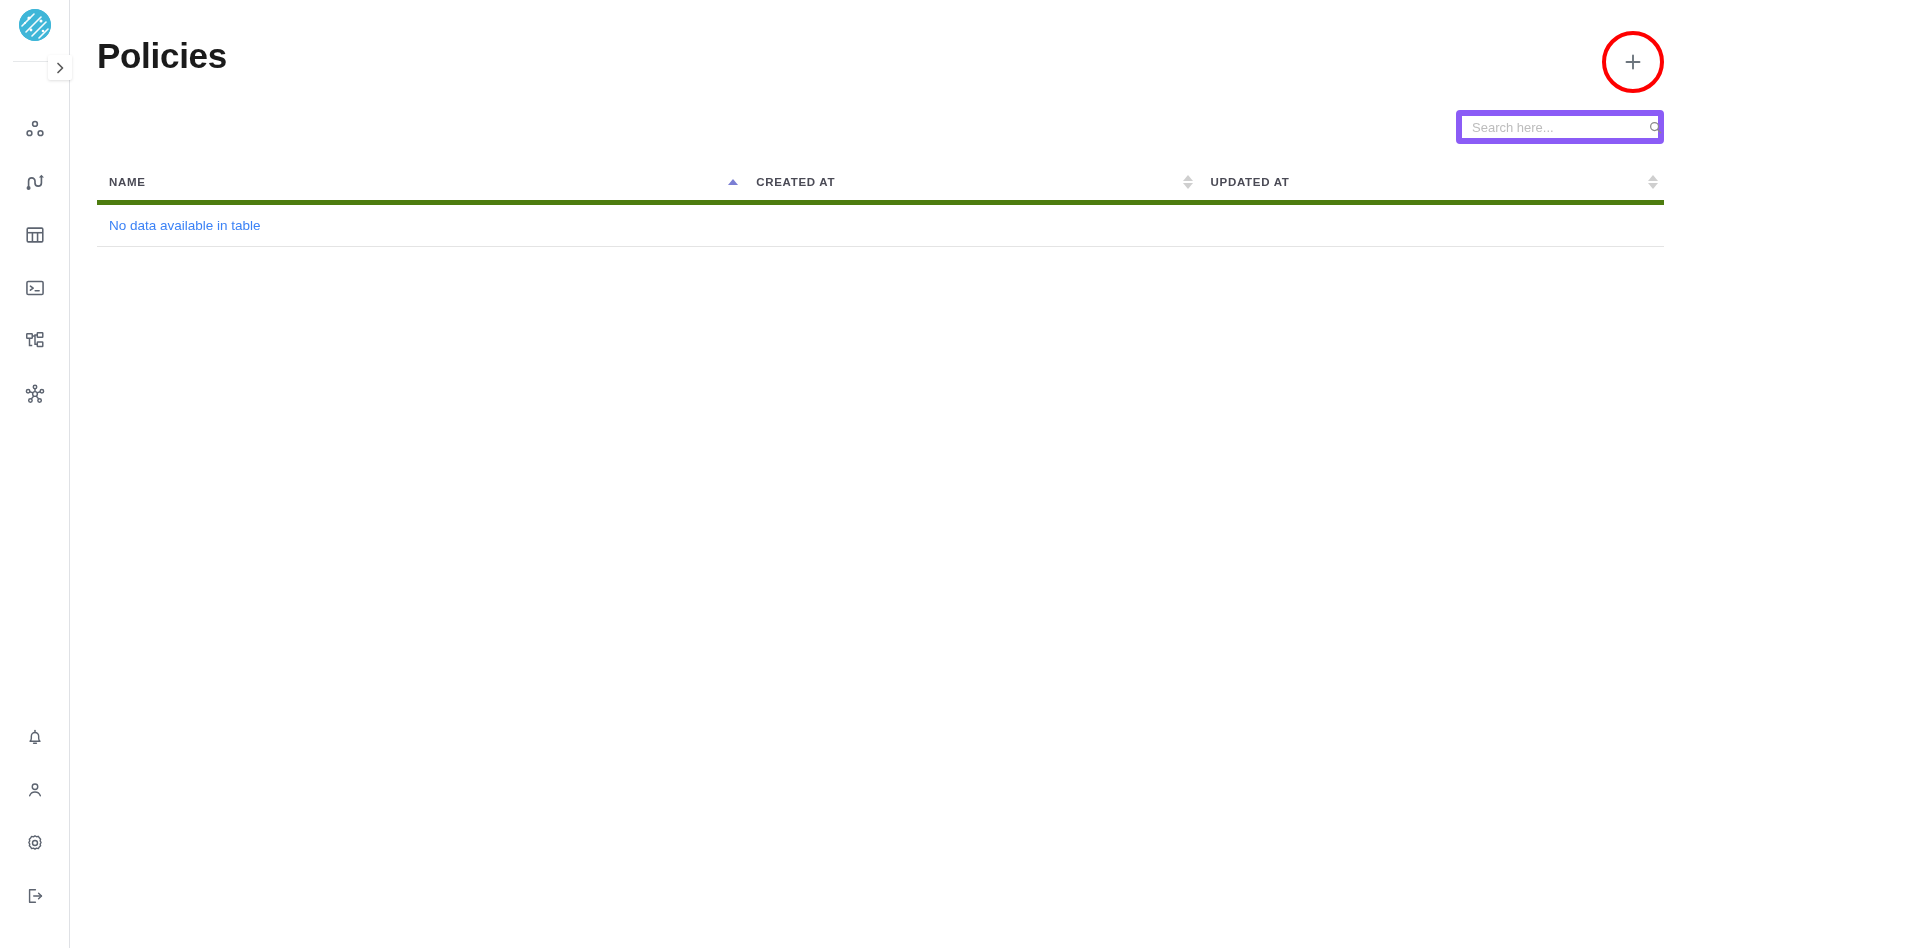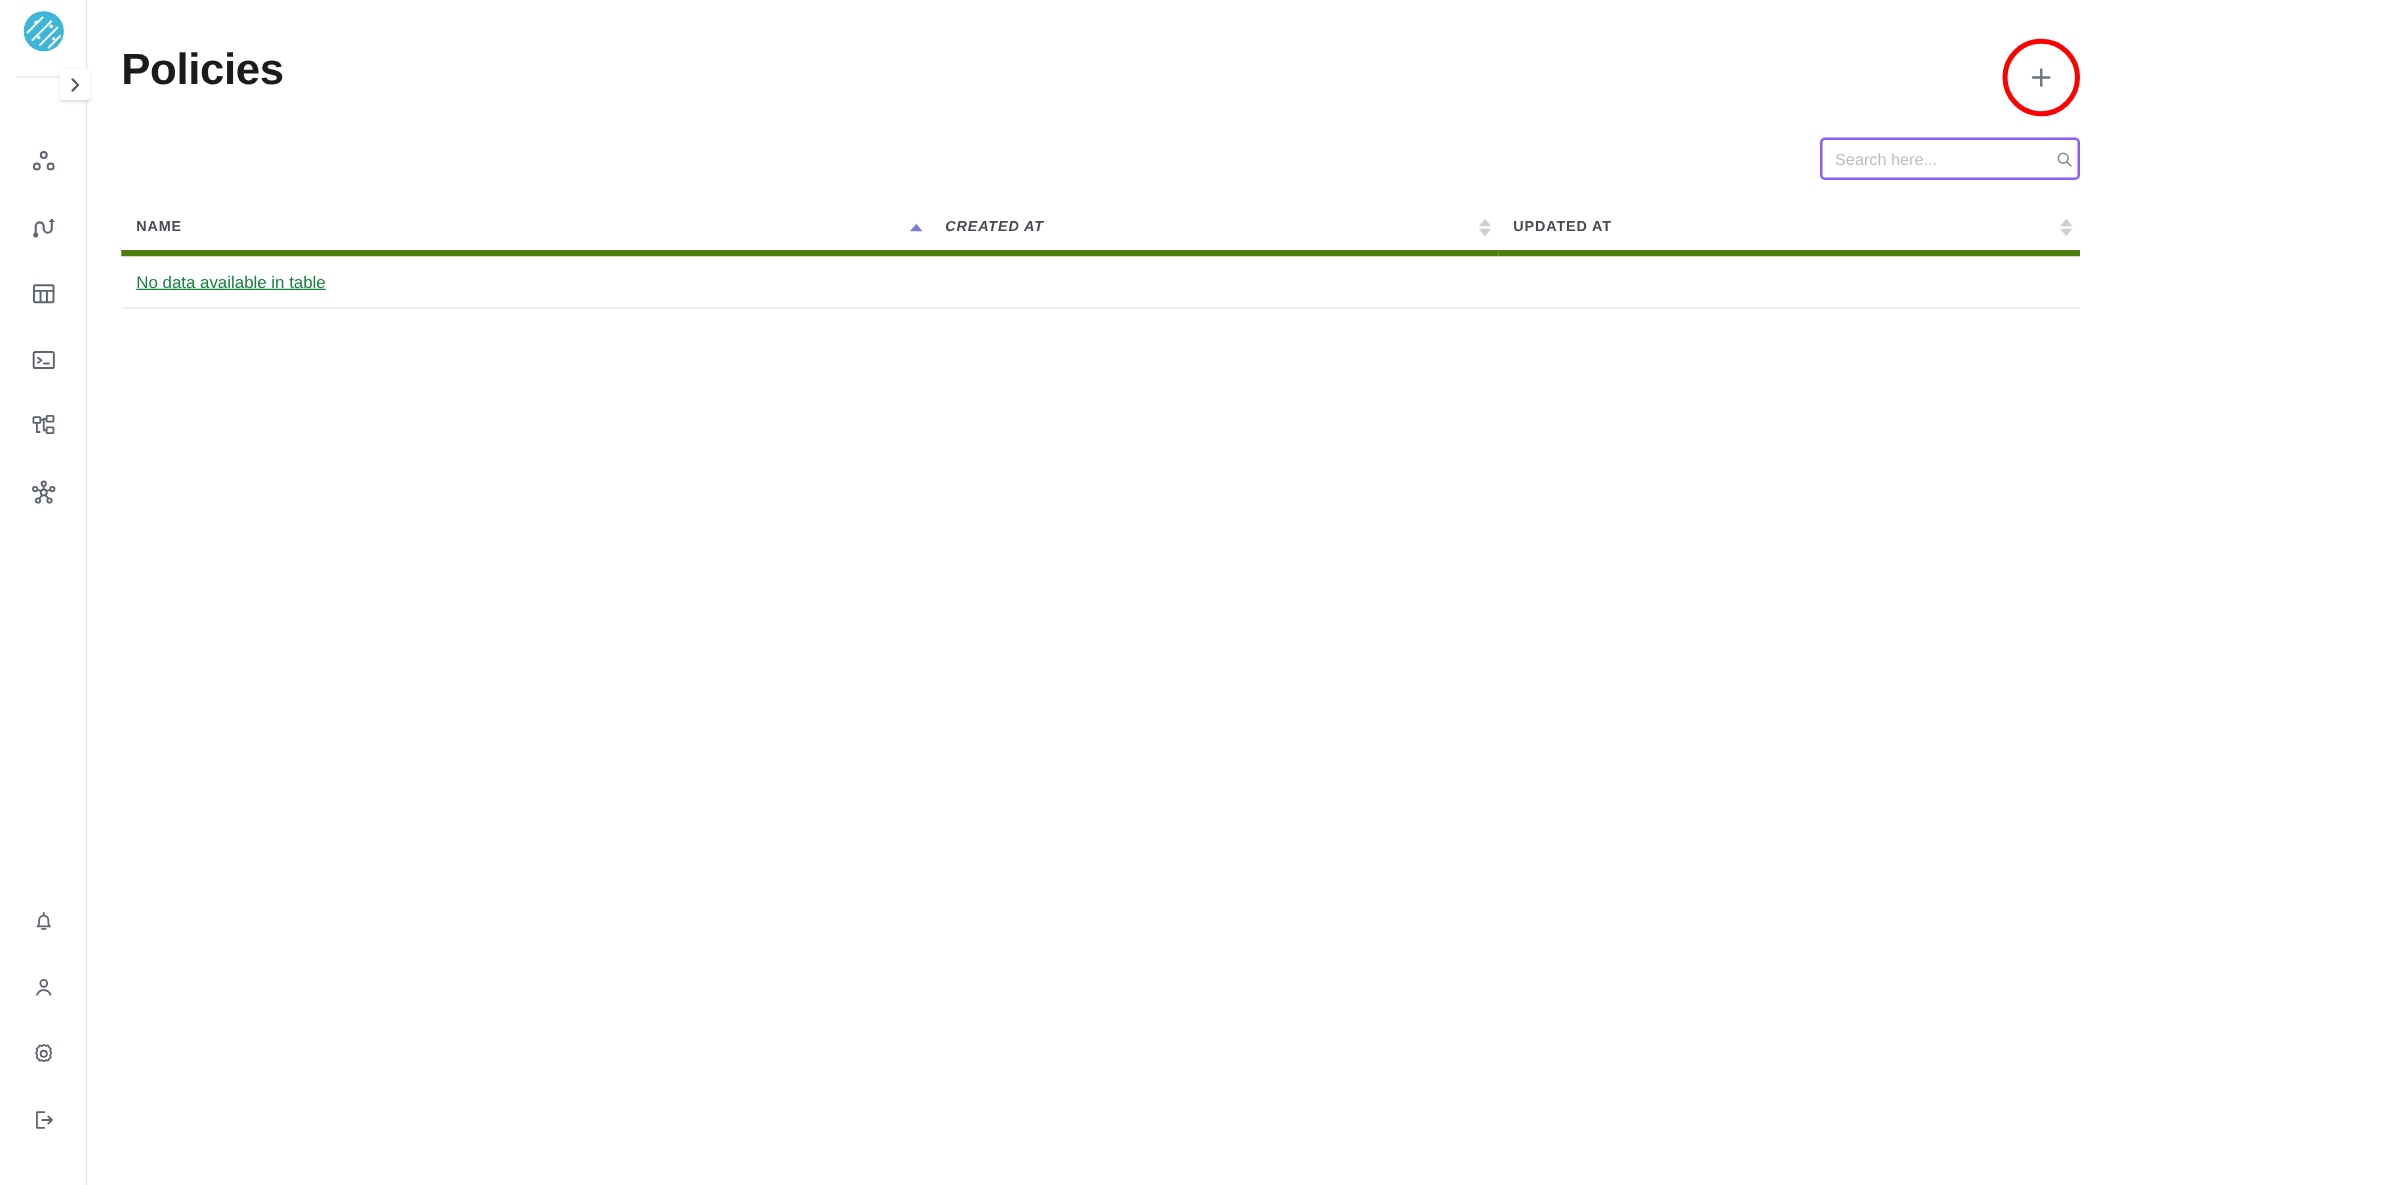--- a/index.html
+++ b/index.html
@@ -100,21 +100,21 @@
   
   .search-row {
     position: relative;
     height: 46px;
     margin: 0 31px 0 27px;
   }
   .search-box {
     position: absolute;
     right: 0; top: 0;
     width: 208px; height: 34px;
-    border: 2px solid #8b5cf6;
+    border: 6px solid #8b5cf6;
     border-radius: 4px;
     background: #ffffff;
     display: flex; align-items: center;
     padding: 0 10px;
   }
   .search-input {
     flex: 1 1 auto;
     border: none; outline: none;
     font-family: "Liberation Sans", sans-serif;
     font-size: 13px;
@@ -144,44 +144,43 @@
     text-transform: uppercase;
     padding: 12px 22px 12px 12px;
     border-bottom: 5px solid #4d7c0f;
     position: relative;
     cursor: pointer;
     white-space: nowrap;
     vertical-align: middle;
     height: 38px;
   }
   th.col-name   { width: 41.3%; }
-  th.col-created{ width: 29.0%; font-style: italic; }
+  th.col-created{ width: 29.0%; }
   th.col-updated{ width: 29.7%; }
 
   .sort-ind {
     position: absolute;
     right: 6px; top: 50%;
     transform: translateY(-50%);
     width: 10px; height: 16px;
     display: flex; flex-direction: column;
     align-items: center; justify-content: center;
     gap: 2px;
   }
   .tri { width: 0; height: 0; border-left: 5px solid transparent; border-right: 5px solid transparent; }
   .tri-up   { border-bottom: 6px solid #cfcfcf; }
   .tri-down { border-top: 6px solid #cfcfcf; }
   .sort-ind.asc .tri-up { border-bottom-color: #7b7fd4; }
 
   table.dtable tbody td.empty-cell {
     font-size: 13.5px;
-    color: #15803d;
+    color: #3b82f6;
     padding: 13px 12px 13px 12px;
     border-bottom: 1px solid #e4e4e4;
     text-align: left;
-    text-decoration: underline;
   }
   .table-footer {
     margin: 0 0 0 0;
     padding: 13px 0 0 0;
     position: relative;
   }
   .footer-info {
     display: inline-block;
     font-size: 14.5px;
     color: #262626;

